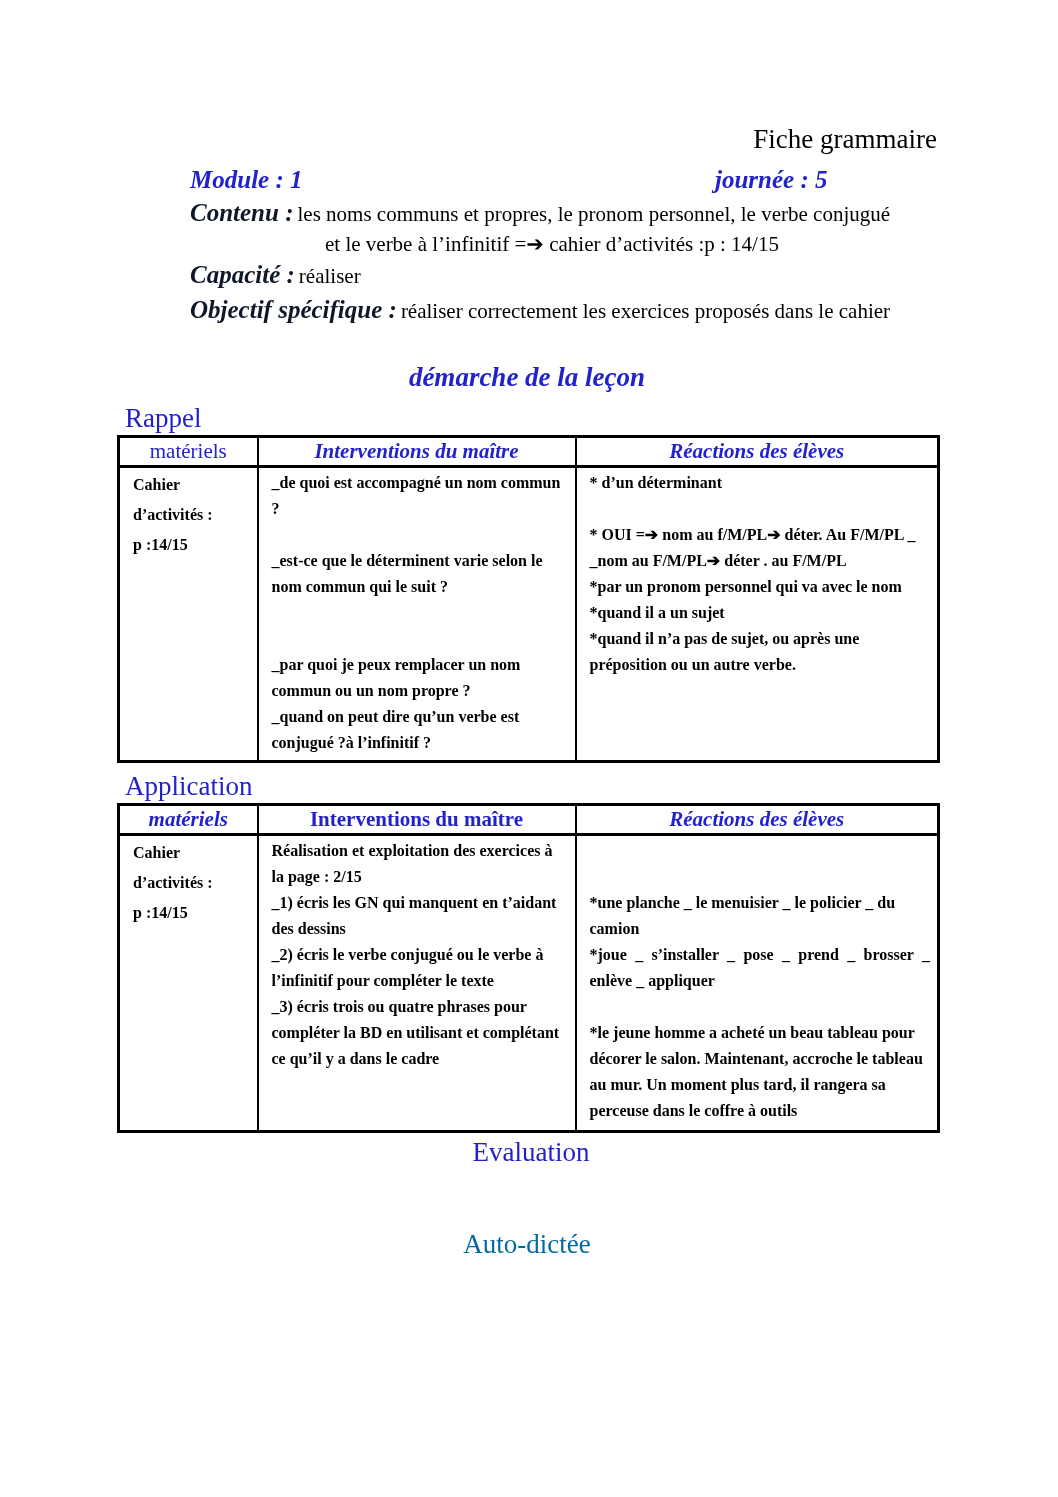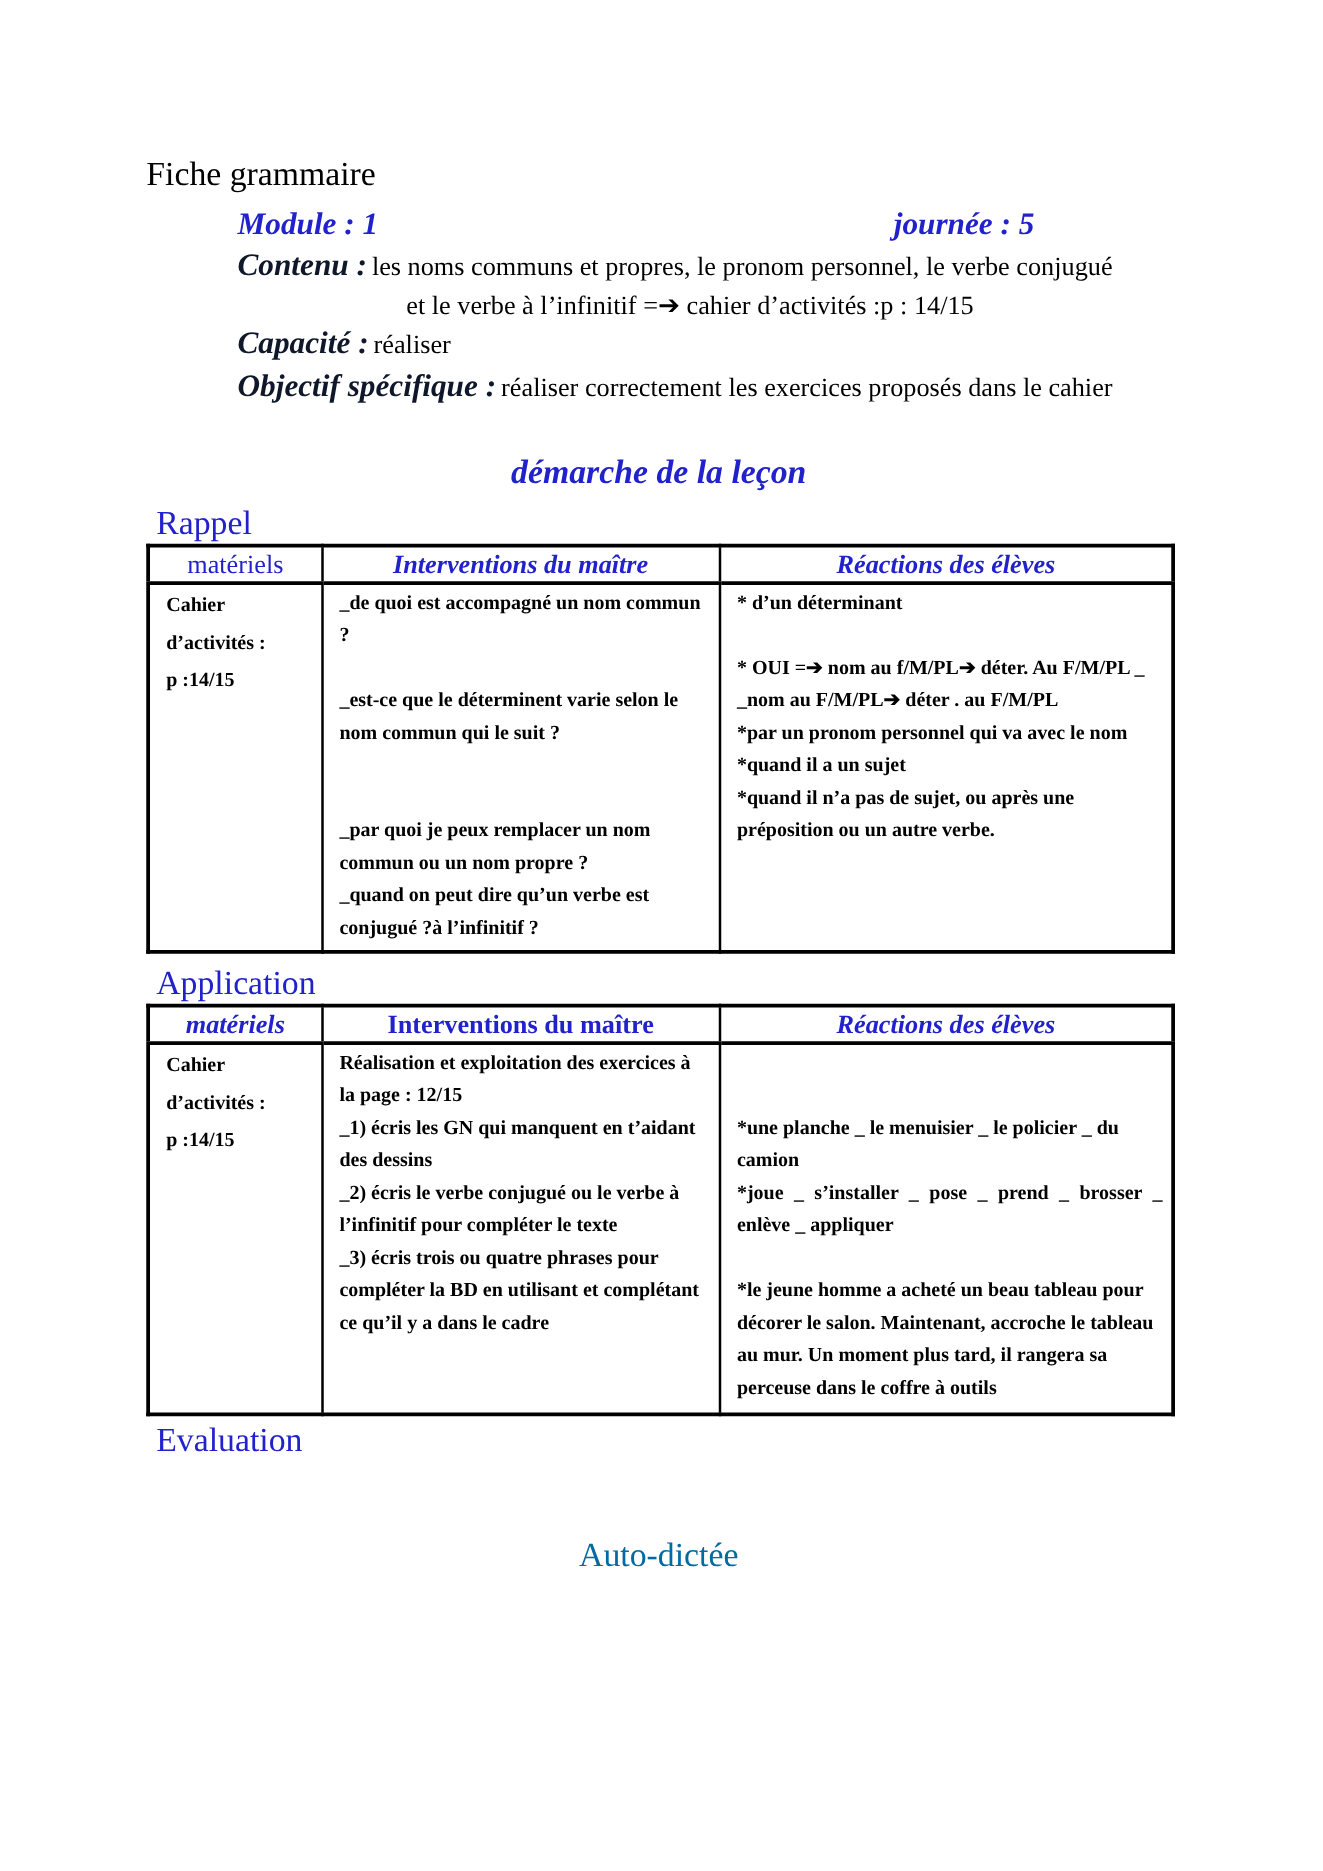--- a/index.html
+++ b/index.html
@@ -3,39 +3,39 @@
 <meta charset="utf-8">
 <style>
   html,body{margin:0;padding:0;}
   body{
     width:1058px;height:1497px;background:#ffffff;position:relative;
     font-family:"Liberation Serif","DejaVu Serif",serif;color:#000;
     overflow:hidden;
   }
   .doc{position:absolute;left:117px;top:124px;width:820px;}
 
-  .title{text-align:left;font-size:27px;margin:0 0 8px 0;font-weight:normal;}
+  .title{text-align:right;font-size:27px;margin:0 0 8px 0;font-weight:normal;}
   .meta-row{position:relative;padding-left:73px;font-weight:bold;font-style:italic;
             font-size:25px;color:#2222CC;line-height:33px;}
   .meta-right{position:absolute;left:598px;top:0;}
 
   .lbl-row{padding-left:73px;line-height:30px;margin-top:2px;}
   .lbl{color:#0f172a;font-weight:bold;font-style:italic;font-size:25px;}
   .body-text{font-size:21px;}
   .cont-line2{font-size:21px;margin-left:208px;line-height:27px;}
   .obj-line2{font-size:21px;margin-left:278px;line-height:27px;}
 
   .demarche{text-align:center;color:#2222CC;font-weight:bold;font-style:italic;
             font-size:27px;margin-top:34px;}
 
   .sec-heading{color:#2222CC;font-size:27px;font-weight:normal;margin:0;
                padding-left:8px;line-height:30px;}
   .sec-heading.rappel{margin-top:10px;}
   .sec-heading.application{margin-top:8px;}
-  .sec-heading.evaluation{margin-top:4px;}
+  .sec-heading.evaluation{margin-top:4px;text-align:center;}
 
   table{width:820px;border-collapse:collapse;table-layout:fixed;
         border:3px solid #000;margin-top:2px;}
   col.c1{width:139px;} col.c2{width:318px;} col.c3{width:363px;}
   th,td{border:2px solid #000;vertical-align:top;}
   thead th{border-bottom:3px solid #000;text-align:center;font-size:21px;
            color:#2222CC;font-weight:bold;padding:1px 2px;}
   .hdr-upright{font-style:normal;}
   .hdr-italic{font-style:italic;}
   .hdr-plain{font-style:normal;font-weight:normal;}
@@ -139,21 +139,21 @@
       </tr>
     </thead>
     <tbody>
       <tr class="row-application">
         <td class="mat">
           <div>Cahier</div>
           <div>d’activités :</div>
           <div>p :14/15</div>
         </td>
         <td>
-          <p>Réalisation et exploitation des exercices à la page : 12/15</p>
+          <p>Réalisation et exploitation des exercices à la page : 2/15</p>
           <p>_1) écris les GN qui manquent en t’aidant des dessins</p>
           <p>_2) écris le verbe conjugué ou le verbe à l’infinitif pour compléter le texte</p>
           <p>_3) écris trois ou quatre phrases pour compléter la BD en utilisant et complétant ce qu’il y a dans le cadre</p>
         </td>
         <td>
           <p class="mt2">*une planche _ le menuisier _ le policier _ du camion</p>
           <p class="just">*joue _ s’installer _ pose _ prend _ brosser _ enlève _ appliquer</p>
           <p class="mt1">*le jeune homme a acheté un beau tableau pour décorer le salon. Maintenant, accroche le tableau au mur. Un moment plus tard, il rangera sa perceuse dans le coffre à outils</p>
         </td>
       </tr>

